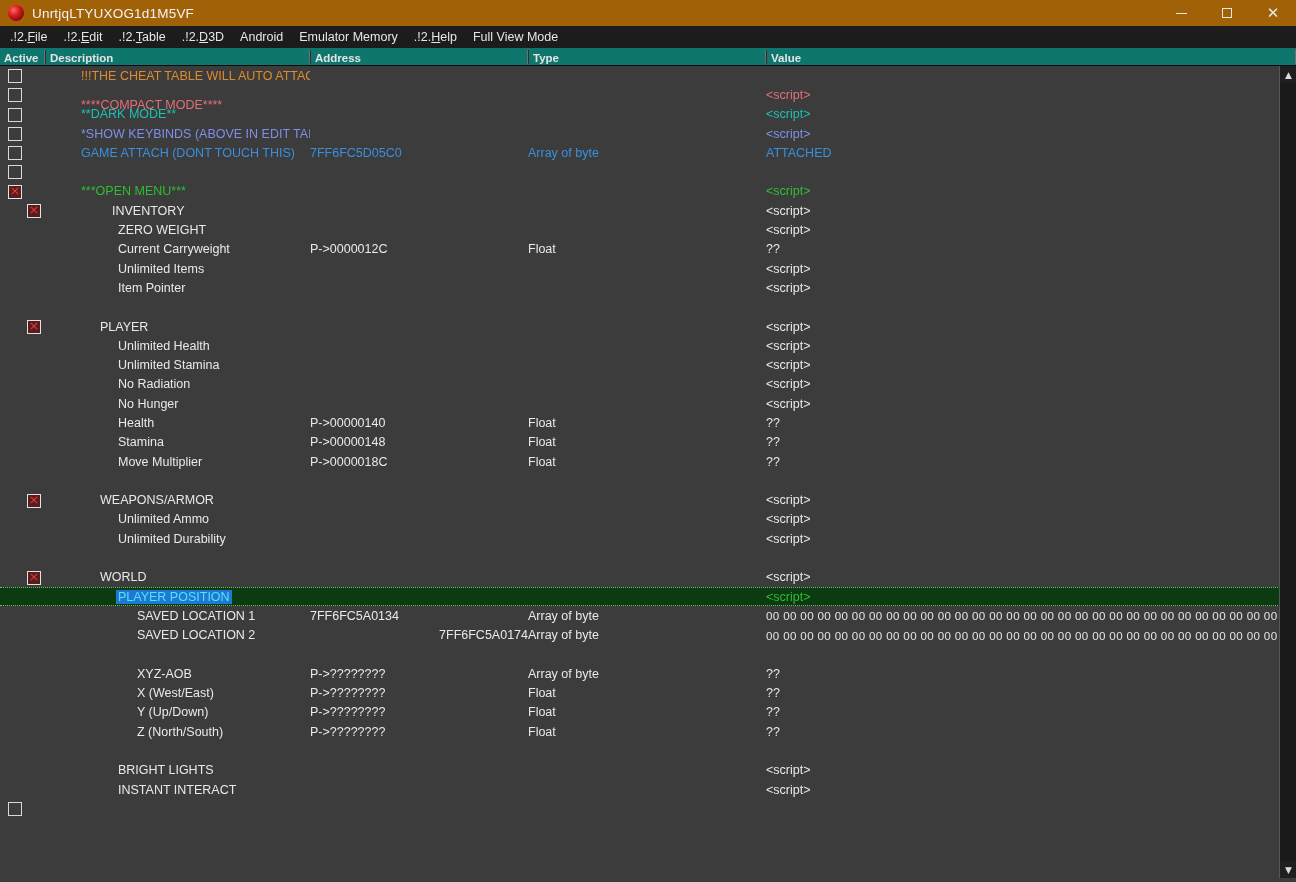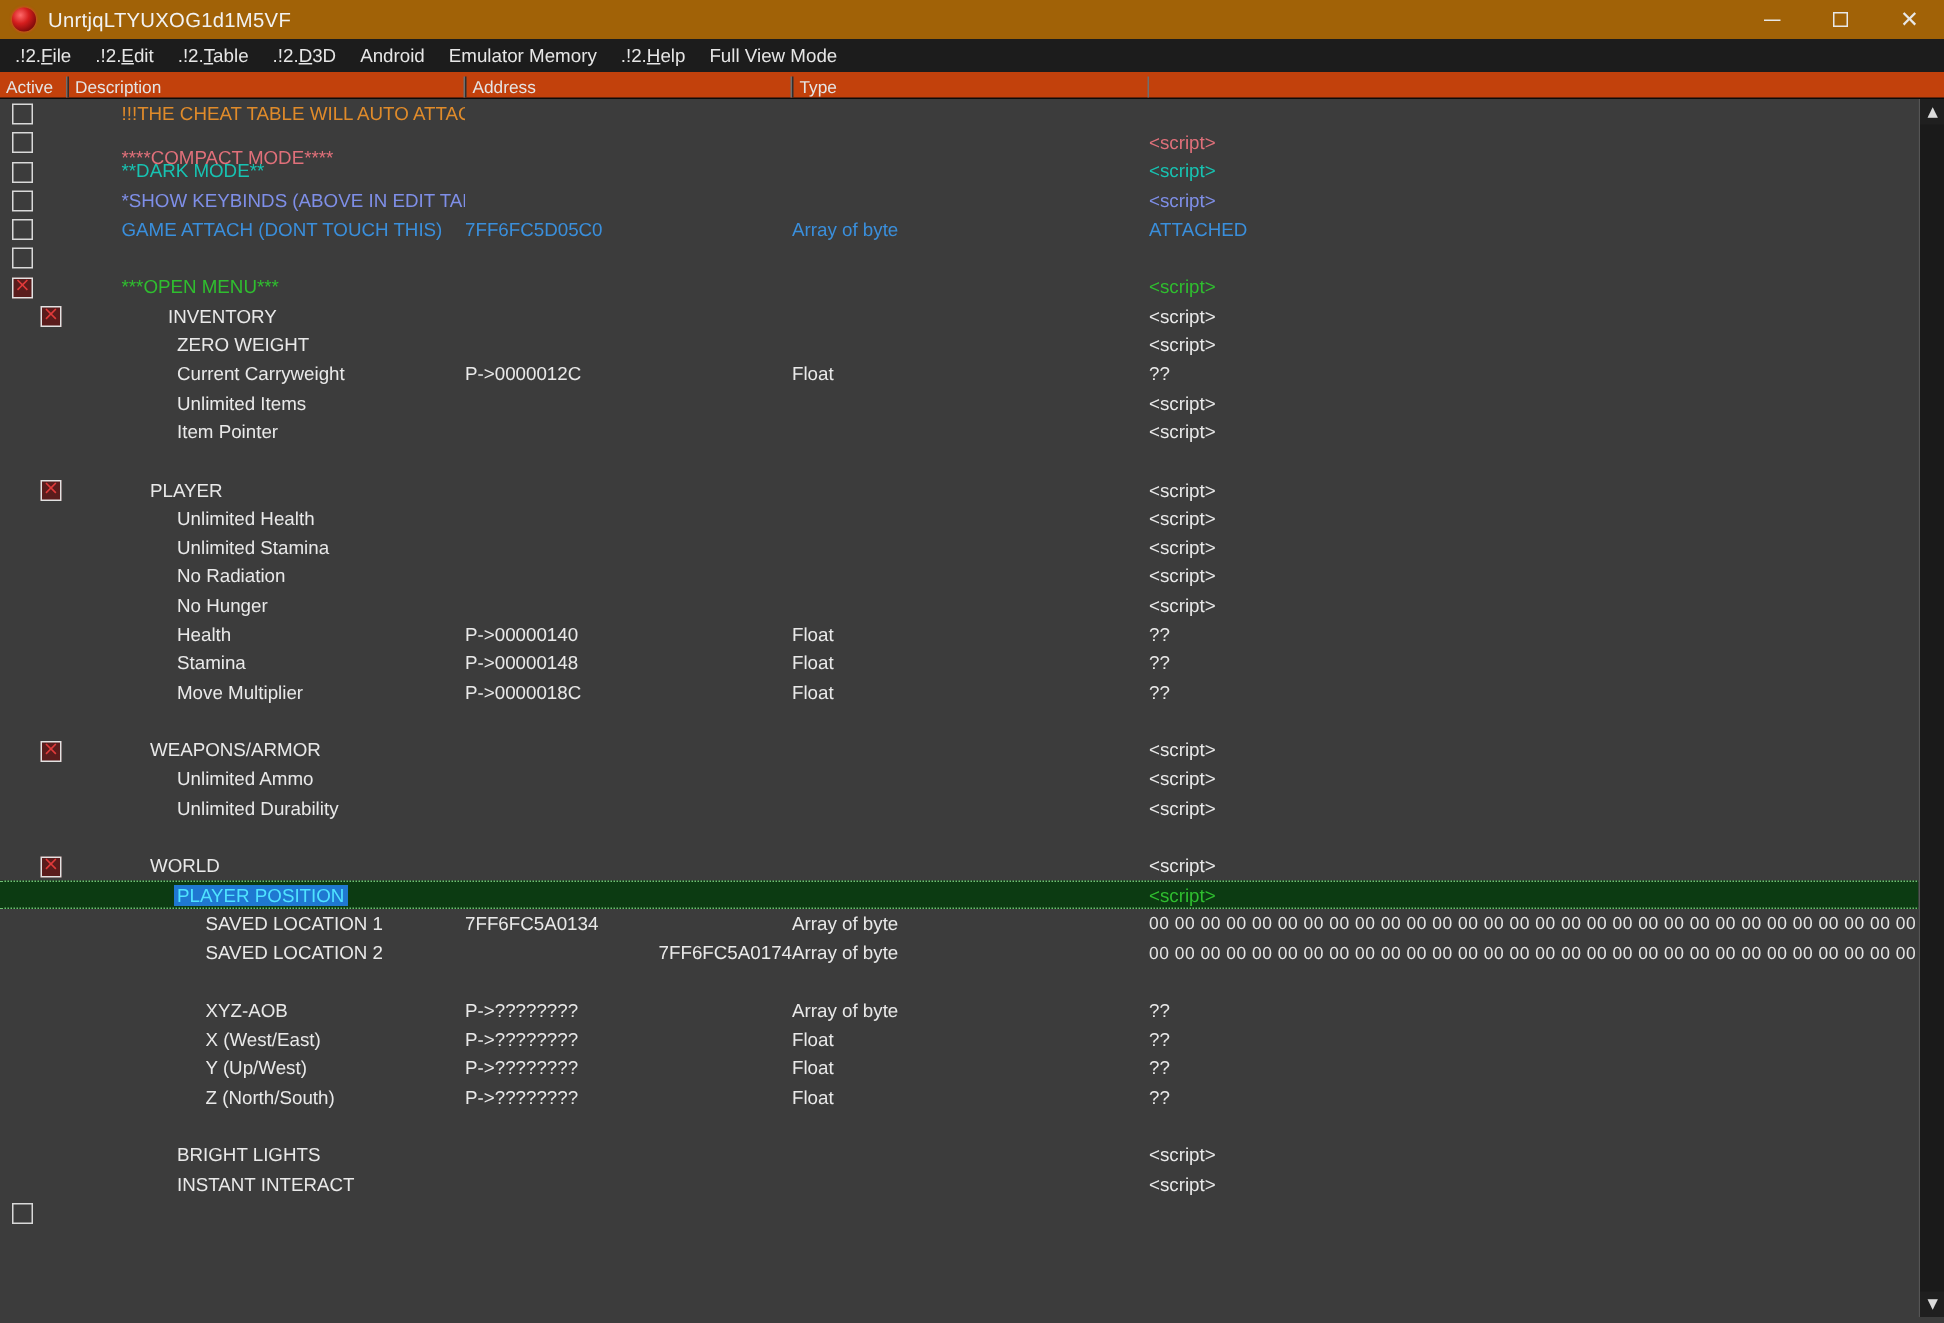--- a/index.html
+++ b/index.html
@@ -42,23 +42,24 @@
     display: flex; align-items: center; padding-left: 2px;
   }
   .menu-item {
     color: #e6e6e6; font-size: 12.5px; padding: 3px 8px 4px 8px;
     white-space: nowrap;
   }
   .menu-item u { text-decoration: underline; }
 
   
   #colheader {
-    height: 18px; background: #c2410c;
-    display: flex; align-items: flex-end;
+    height: 18px; background: #0f766e;
+    display: flex; align-items: center;
     border-bottom: 1px solid #0b0b0b;
+    font-weight: bold;
   }
   .col-h {
     color: #e4e4e4; font-size: 11.5px;
     padding: 2px 0 0 4px;
     border-right: 1px solid #6f6f6f;
     border-left: 1px solid #2f2f2f;
     overflow: hidden; white-space: nowrap;
   }
   .col-h:first-child { border-left: none; }
   .c-active { width: 45px; }
@@ -171,20 +172,21 @@
     <div class="menu-item">Emulator Memory</div>
     <div class="menu-item">.!2.<u>H</u>elp</div>
     <div class="menu-item">Full View Mode</div>
   </div>
 
 <div id="colheader">
     <div class="col-h c-active">Active</div>
     <div class="col-h c-desc">Description</div>
     <div class="col-h c-addr">Address</div>
     <div class="col-h c-type">Type</div>
+    <div class="col-h c-value">Value</div>
   </div>
 
 <div id="tablewrap">
   <div id="rows">
       <div class="row">
         <div class="cell cell-active">
           <div class="cbox" style="left: 8px;"></div>
         </div>
         <div class="cell cell-desc" style="padding-left: 34px;"><span class="desc-text" style="color: rgb(224, 139, 42);">!!!THE CHEAT TABLE WILL AUTO ATTACH TO GAME!!!</span></div>
         <div class="cell cell-addr" style="color: rgb(224, 139, 42);"></div>
@@ -430,21 +432,21 @@
       </div>
       <div class="row">
         <div class="cell cell-active"></div>
         <div class="cell cell-desc" style="padding-left: 90px;"><span class="desc-text" style="color: rgb(233, 233, 233);">X (West/East)</span></div>
         <div class="cell cell-addr" style="color: rgb(233, 233, 233);">P-&gt;????????</div>
         <div class="cell cell-type" style="color: rgb(233, 233, 233);">Float</div>
         <div class="cell cell-value" style="color: rgb(233, 233, 233);">??</div>
       </div>
       <div class="row">
         <div class="cell cell-active"></div>
-        <div class="cell cell-desc" style="padding-left: 90px;"><span class="desc-text" style="color: rgb(233, 233, 233);">Y (Up/West)</span></div>
+        <div class="cell cell-desc" style="padding-left: 90px;"><span class="desc-text" style="color: rgb(233, 233, 233);">Y (Up/Down)</span></div>
         <div class="cell cell-addr" style="color: rgb(233, 233, 233);">P-&gt;????????</div>
         <div class="cell cell-type" style="color: rgb(233, 233, 233);">Float</div>
         <div class="cell cell-value" style="color: rgb(233, 233, 233);">??</div>
       </div>
       <div class="row">
         <div class="cell cell-active"></div>
         <div class="cell cell-desc" style="padding-left: 90px;"><span class="desc-text" style="color: rgb(233, 233, 233);">Z (North/South)</span></div>
         <div class="cell cell-addr" style="color: rgb(233, 233, 233);">P-&gt;????????</div>
         <div class="cell cell-type" style="color: rgb(233, 233, 233);">Float</div>
         <div class="cell cell-value" style="color: rgb(233, 233, 233);">??</div>

